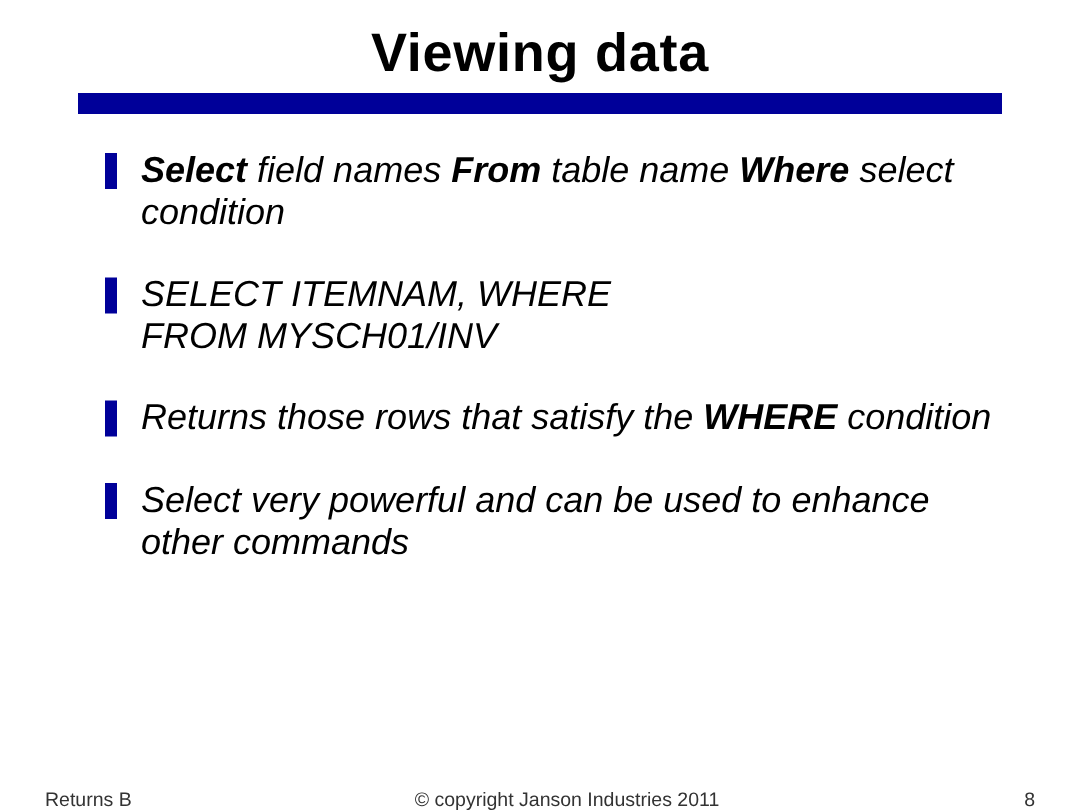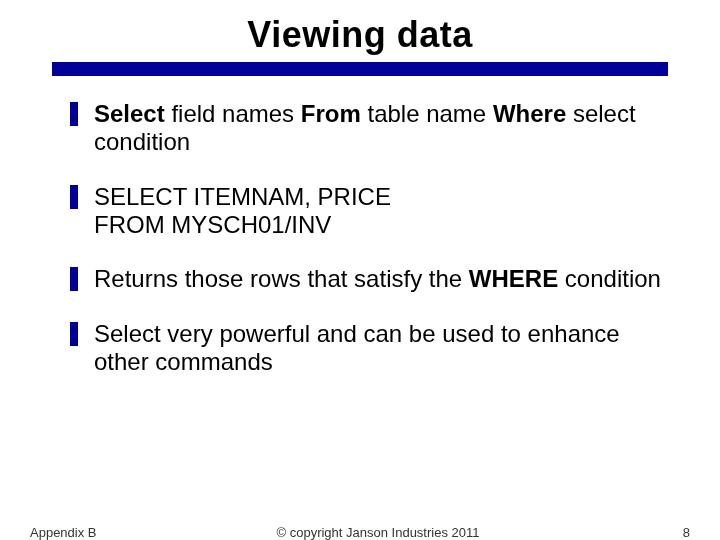--- a/index.html
+++ b/index.html
@@ -44,21 +44,21 @@
   }
   .item.last { margin-bottom: 0; }
   .bullet {
     flex: 0 0 auto;
     width: 8px;
     height: 24px;
     background: #000099;
     margin-right: 16px;
     margin-top: 2px;
   }
-  .txt { flex: 1 1 auto; }
+  .txt { flex: 1 1 auto; font-style: italic; }
   .txt .line { display: block; }
   .b { font-weight: 700; }
   .footer {
     position: absolute;
     bottom: 14px;
     left: 0;
     width: 720px;
     font-size: 13px;
     color: #333333;
   }
@@ -76,33 +76,33 @@
 
   <div class="content">
 
   <div class="item">
         <div class="bullet"></div>
         <div class="txt"><span class="b">Select</span><span>  field names </span><span class="b">From</span><span> table name </span><span class="b">Where</span><span> select condition</span></div>
       </div>
       <div class="item">
         <div class="bullet"></div>
         <div class="txt">
-          <span class="line">SELECT  ITEMNAM, PRICE</span>
+          <span class="line">SELECT  ITEMNAM, WHERE</span>
           <span class="line">FROM  MYSCH01/INV</span>
         </div>
       </div>
       <div class="item">
         <div class="bullet"></div>
         <div class="txt"><span>Returns those rows that satisfy the </span><span class="b">WHERE</span><span> condition</span></div>
       </div>
       <div class="item last">
         <div class="bullet"></div>
         <div class="txt"><span>Select very powerful and can be used to enhance other commands</span></div>
       </div>
     </div>
 
   <div class="footer">
-    <span class="left">Appendix B</span>
+    <span class="left">Returns B</span>
     <span class="center">© copyright Janson Industries 2011</span>
     <span class="right">8</span>
   </div>
 
 </div>
 
 </body></html>

